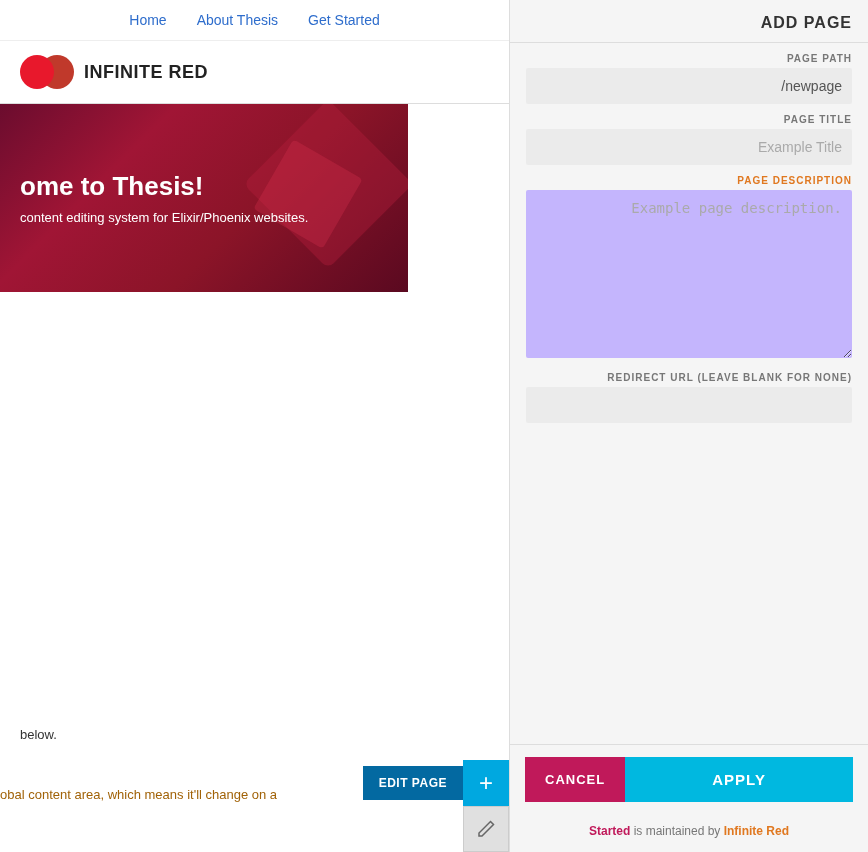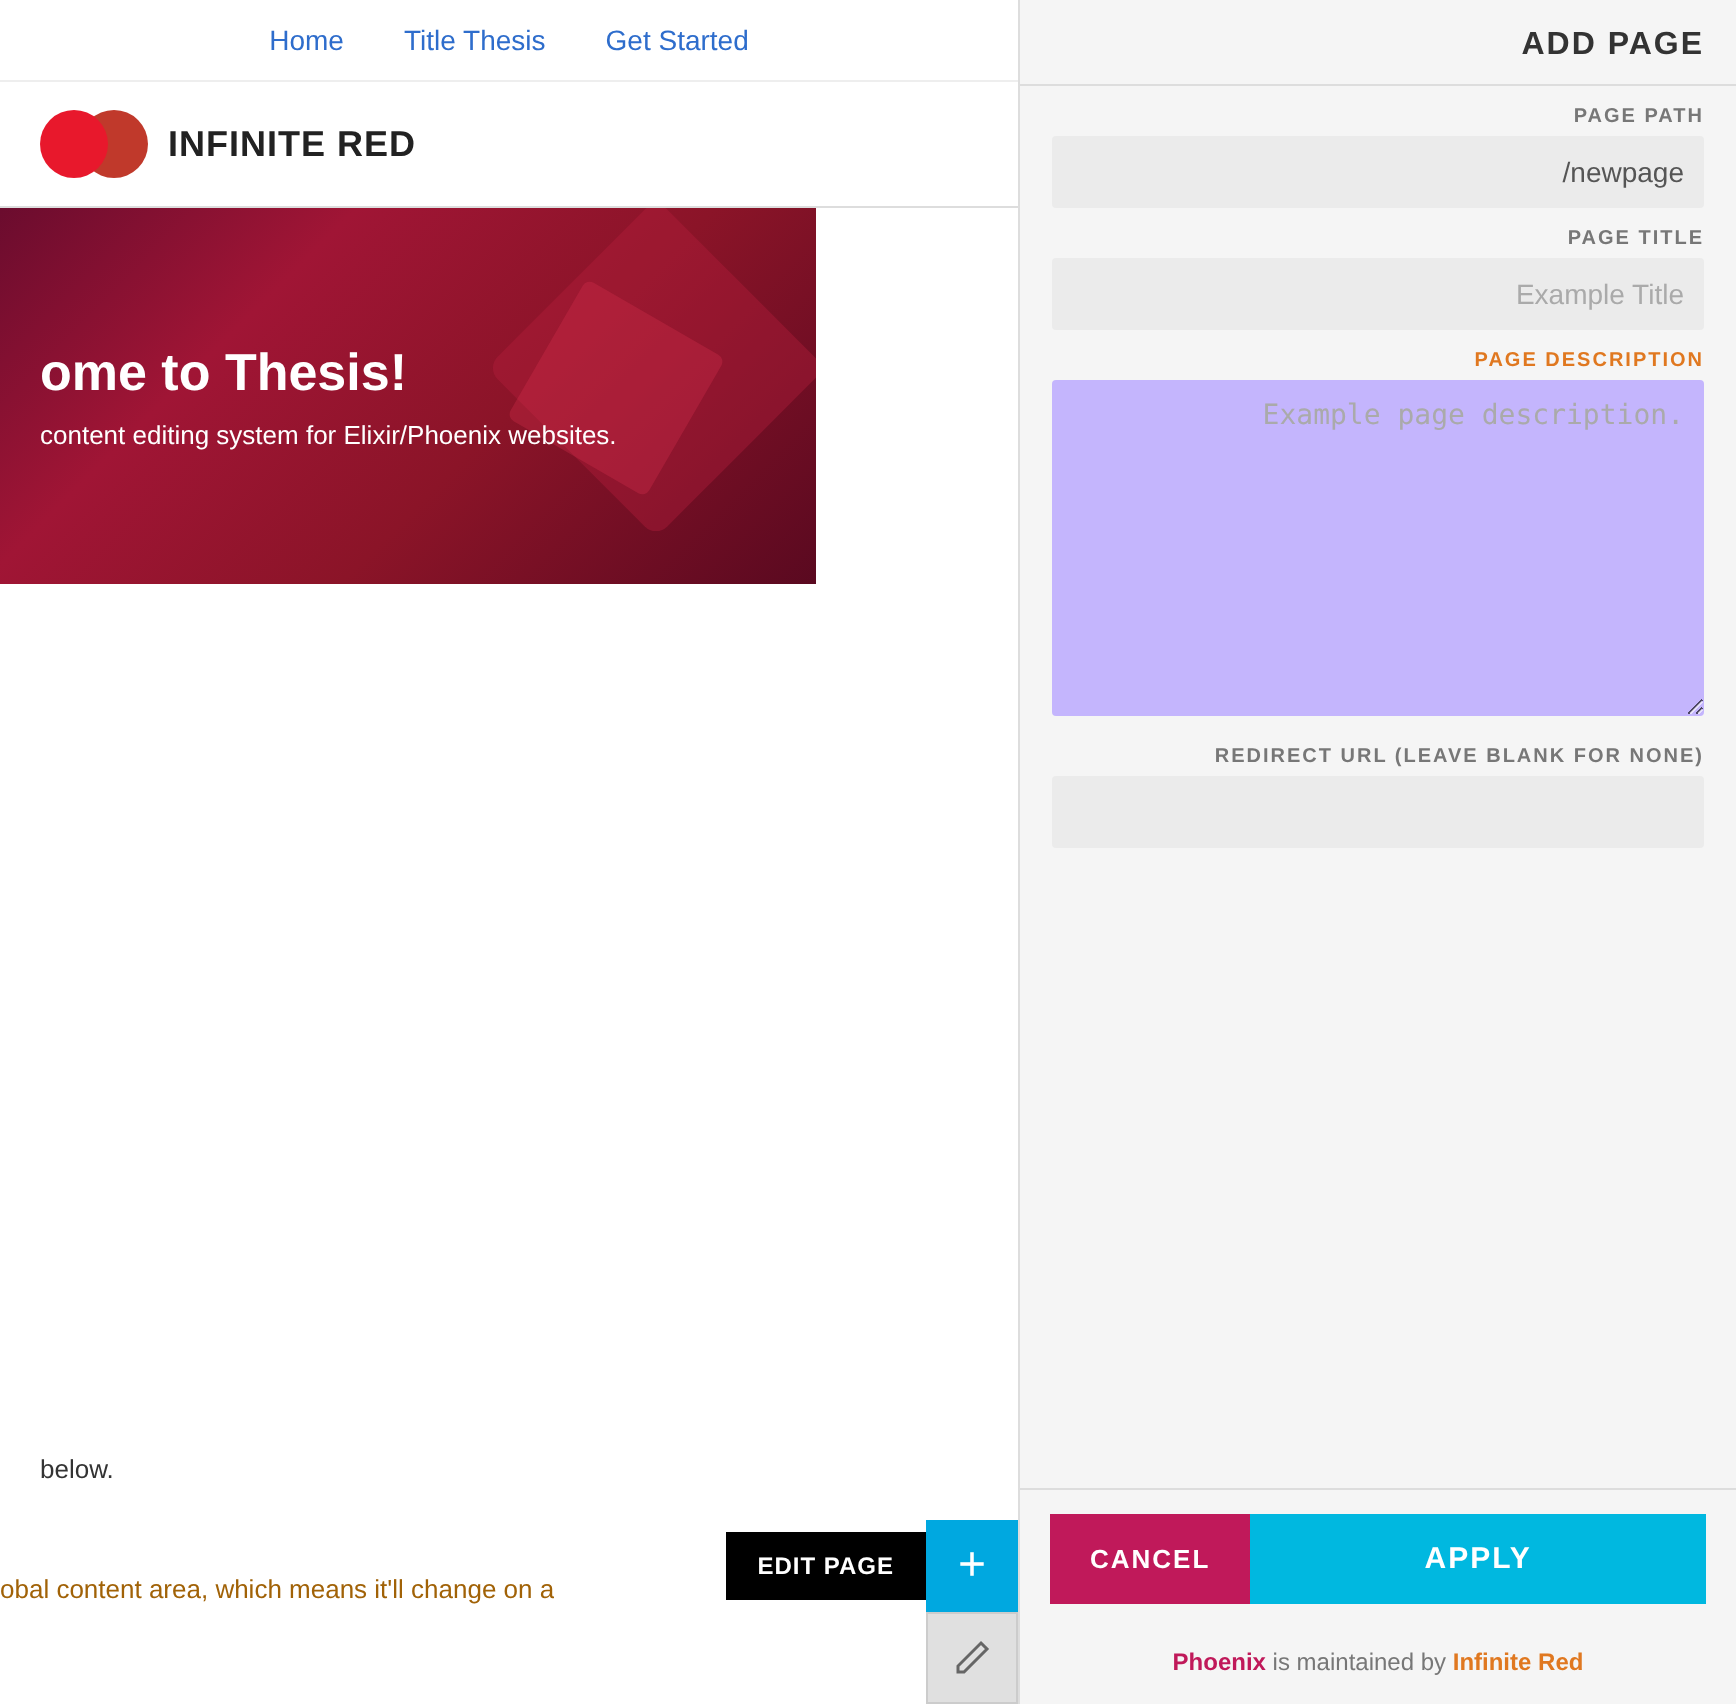--- a/index.html
+++ b/index.html
@@ -130,21 +130,21 @@
     }
 
     .hero-subtitle {
       color: #fff;
       font-size: 13px;
       position: relative;
       z-index: 1;
     }
 
     .edit-page-btn {
-      background: #000000;
+      background: #0369a1;
       color: #fff;
       font-size: 12px;
       font-weight: 600;
       padding: 10px 16px;
       cursor: pointer;
       text-transform: uppercase;
       letter-spacing: 0.5px;
     }
 
     .add-icon-btn {
@@ -335,21 +335,21 @@
       max-width: 310px;
     }
   </style>
 </head>
 <body>
 
 <div class="left-panel">
 
   <div class="nav-bar">
     <a class="nav-link">Home</a>
-    <a class="nav-link">Title Thesis</a>
+    <a class="nav-link">About Thesis</a>
     <a class="nav-link">Get Started</a>
   </div>
 
   <div class="logo-area">
     <div class="logo-circles">
       <div class="circle-left"></div>
       <div class="circle-right"></div>
     </div>
     <span class="logo-text">INFINITE RED</span>
   </div>
@@ -410,16 +410,16 @@
 
 
   </div>
 
   <div class="panel-footer">
     <button class="cancel-btn">CANCEL</button>
     <button class="apply-btn">APPLY</button>
   </div>
 
   <div class="footer-attribution">
-    <span class="thesis-brand">Phoenix</span><span> is maintained by </span><span class="infinite-red-brand">Infinite Red</span>
+    <span class="thesis-brand">Started</span><span> is maintained by </span><span class="infinite-red-brand">Infinite Red</span>
   </div>
 
 </div>
 
 </body></html>

